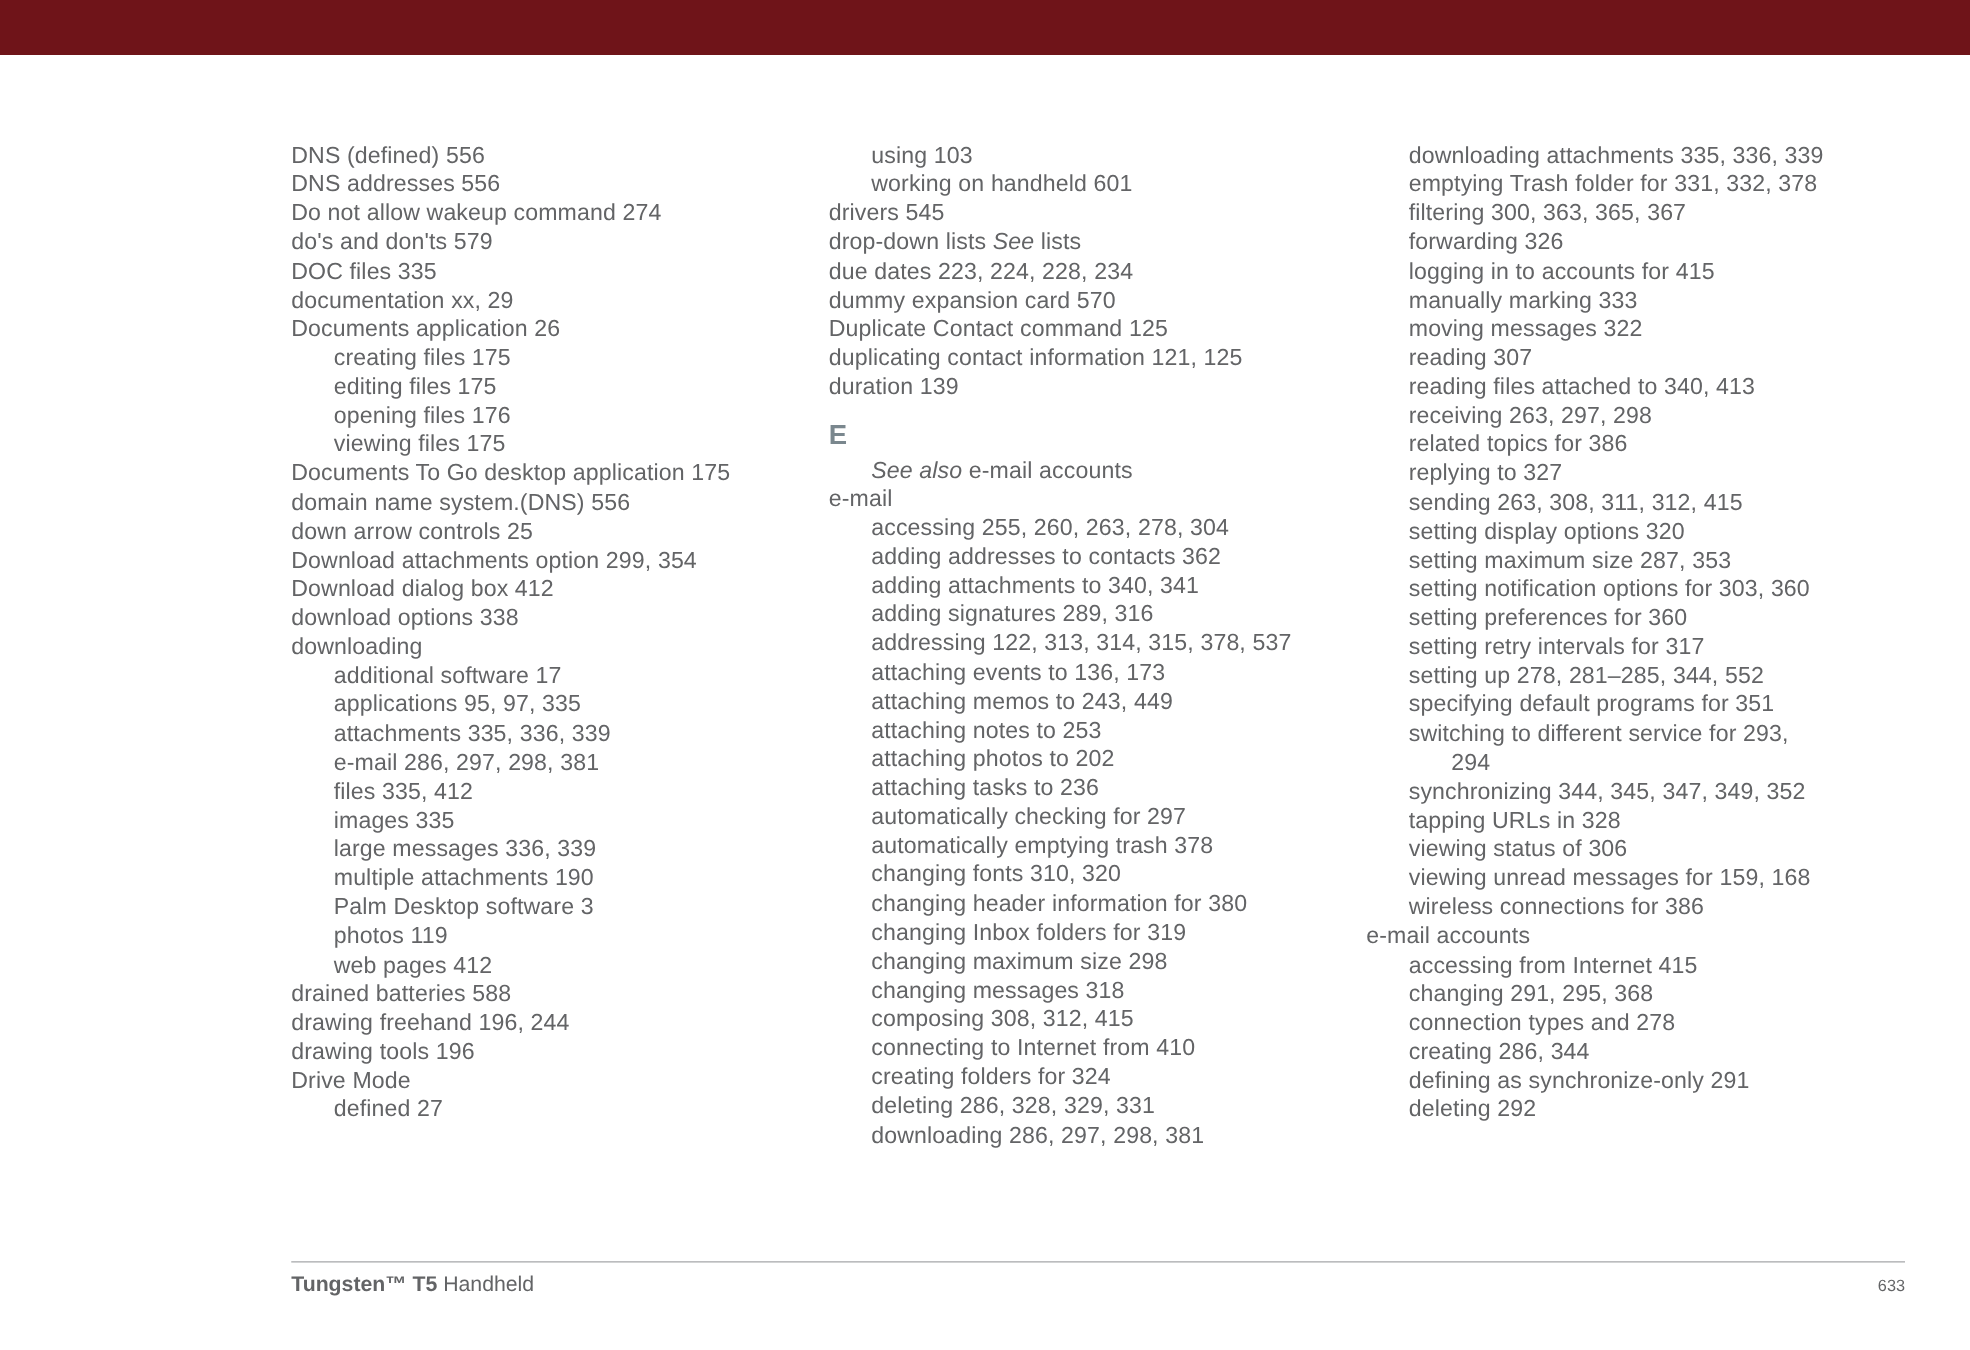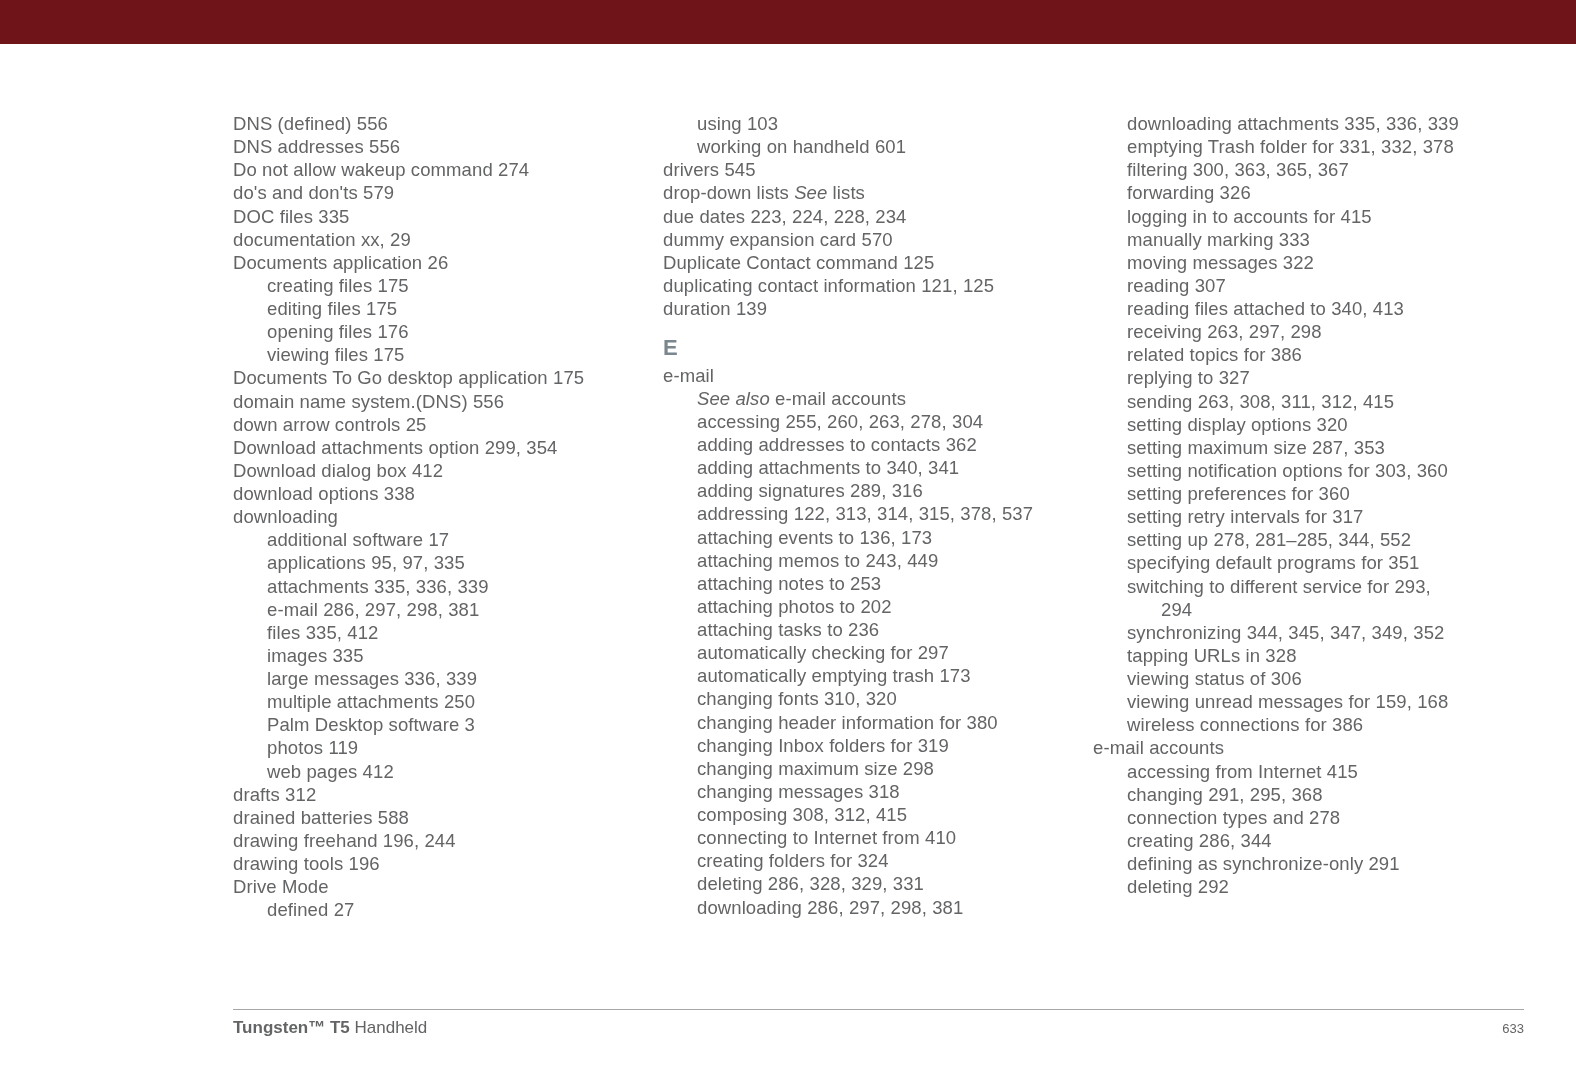--- a/index.html
+++ b/index.html
@@ -99,56 +99,55 @@
         <div class="row">Download dialog box 412</div>
         <div class="row">download options 338</div>
         <div class="row">downloading</div>
         <div class="row indent1">additional software 17</div>
         <div class="row indent1">applications 95, 97, 335</div>
         <div class="row indent1">attachments 335, 336, 339</div>
         <div class="row indent1">e-mail 286, 297, 298, 381</div>
         <div class="row indent1">files 335, 412</div>
         <div class="row indent1">images 335</div>
         <div class="row indent1">large messages 336, 339</div>
-        <div class="row indent1">multiple attachments 250</div>
+        <div class="row indent1">multiple attachments 190</div>
         <div class="row indent1">Palm Desktop software 3</div>
         <div class="row indent1">photos 119</div>
         <div class="row indent1">web pages 412</div>
-        <div class="row">drafts 312</div>
         <div class="row">drained batteries 588</div>
         <div class="row">drawing freehand 196, 244</div>
         <div class="row">drawing tools 196</div>
         <div class="row">Drive Mode</div>
         <div class="row indent1">defined 27</div>
       </div>
     <div class="col" id="col-1">
         <div class="row indent1">using 103</div>
         <div class="row indent1">working on handheld 601</div>
         <div class="row">drivers 545</div>
         <div class="row"><span>drop-down lists </span><span class="italic">See</span><span> lists</span></div>
         <div class="row">due dates 223, 224, 228, 234</div>
         <div class="row">dummy expansion card 570</div>
         <div class="row">Duplicate Contact command 125</div>
         <div class="row">duplicating contact information 121, 125</div>
         <div class="row">duration 139</div>
         <div class="section-letter">E</div>
+        <div class="row indent1"><span class="italic">See also</span><span> e-mail accounts</span></div>
         <div class="row">e-mail</div>
-        <div class="row indent1"><span class="italic">See also</span><span> e-mail accounts</span></div>
         <div class="row indent1">accessing 255, 260, 263, 278, 304</div>
         <div class="row indent1">adding addresses to contacts 362</div>
         <div class="row indent1">adding attachments to 340, 341</div>
         <div class="row indent1">adding signatures 289, 316</div>
         <div class="row indent1">addressing 122, 313, 314, 315, 378, 537</div>
         <div class="row indent1">attaching events to 136, 173</div>
         <div class="row indent1">attaching memos to 243, 449</div>
         <div class="row indent1">attaching notes to 253</div>
         <div class="row indent1">attaching photos to 202</div>
         <div class="row indent1">attaching tasks to 236</div>
         <div class="row indent1">automatically checking for 297</div>
-        <div class="row indent1">automatically emptying trash 173</div>
+        <div class="row indent1">automatically emptying trash 378</div>
         <div class="row indent1">changing fonts 310, 320</div>
         <div class="row indent1">changing header information for 380</div>
         <div class="row indent1">changing Inbox folders for 319</div>
         <div class="row indent1">changing maximum size 298</div>
         <div class="row indent1">changing messages 318</div>
         <div class="row indent1">composing 308, 312, 415</div>
         <div class="row indent1">connecting to Internet from 410</div>
         <div class="row indent1">creating folders for 324</div>
         <div class="row indent1">deleting 286, 328, 329, 331</div>
         <div class="row indent1">downloading 286, 297, 298, 381</div>

